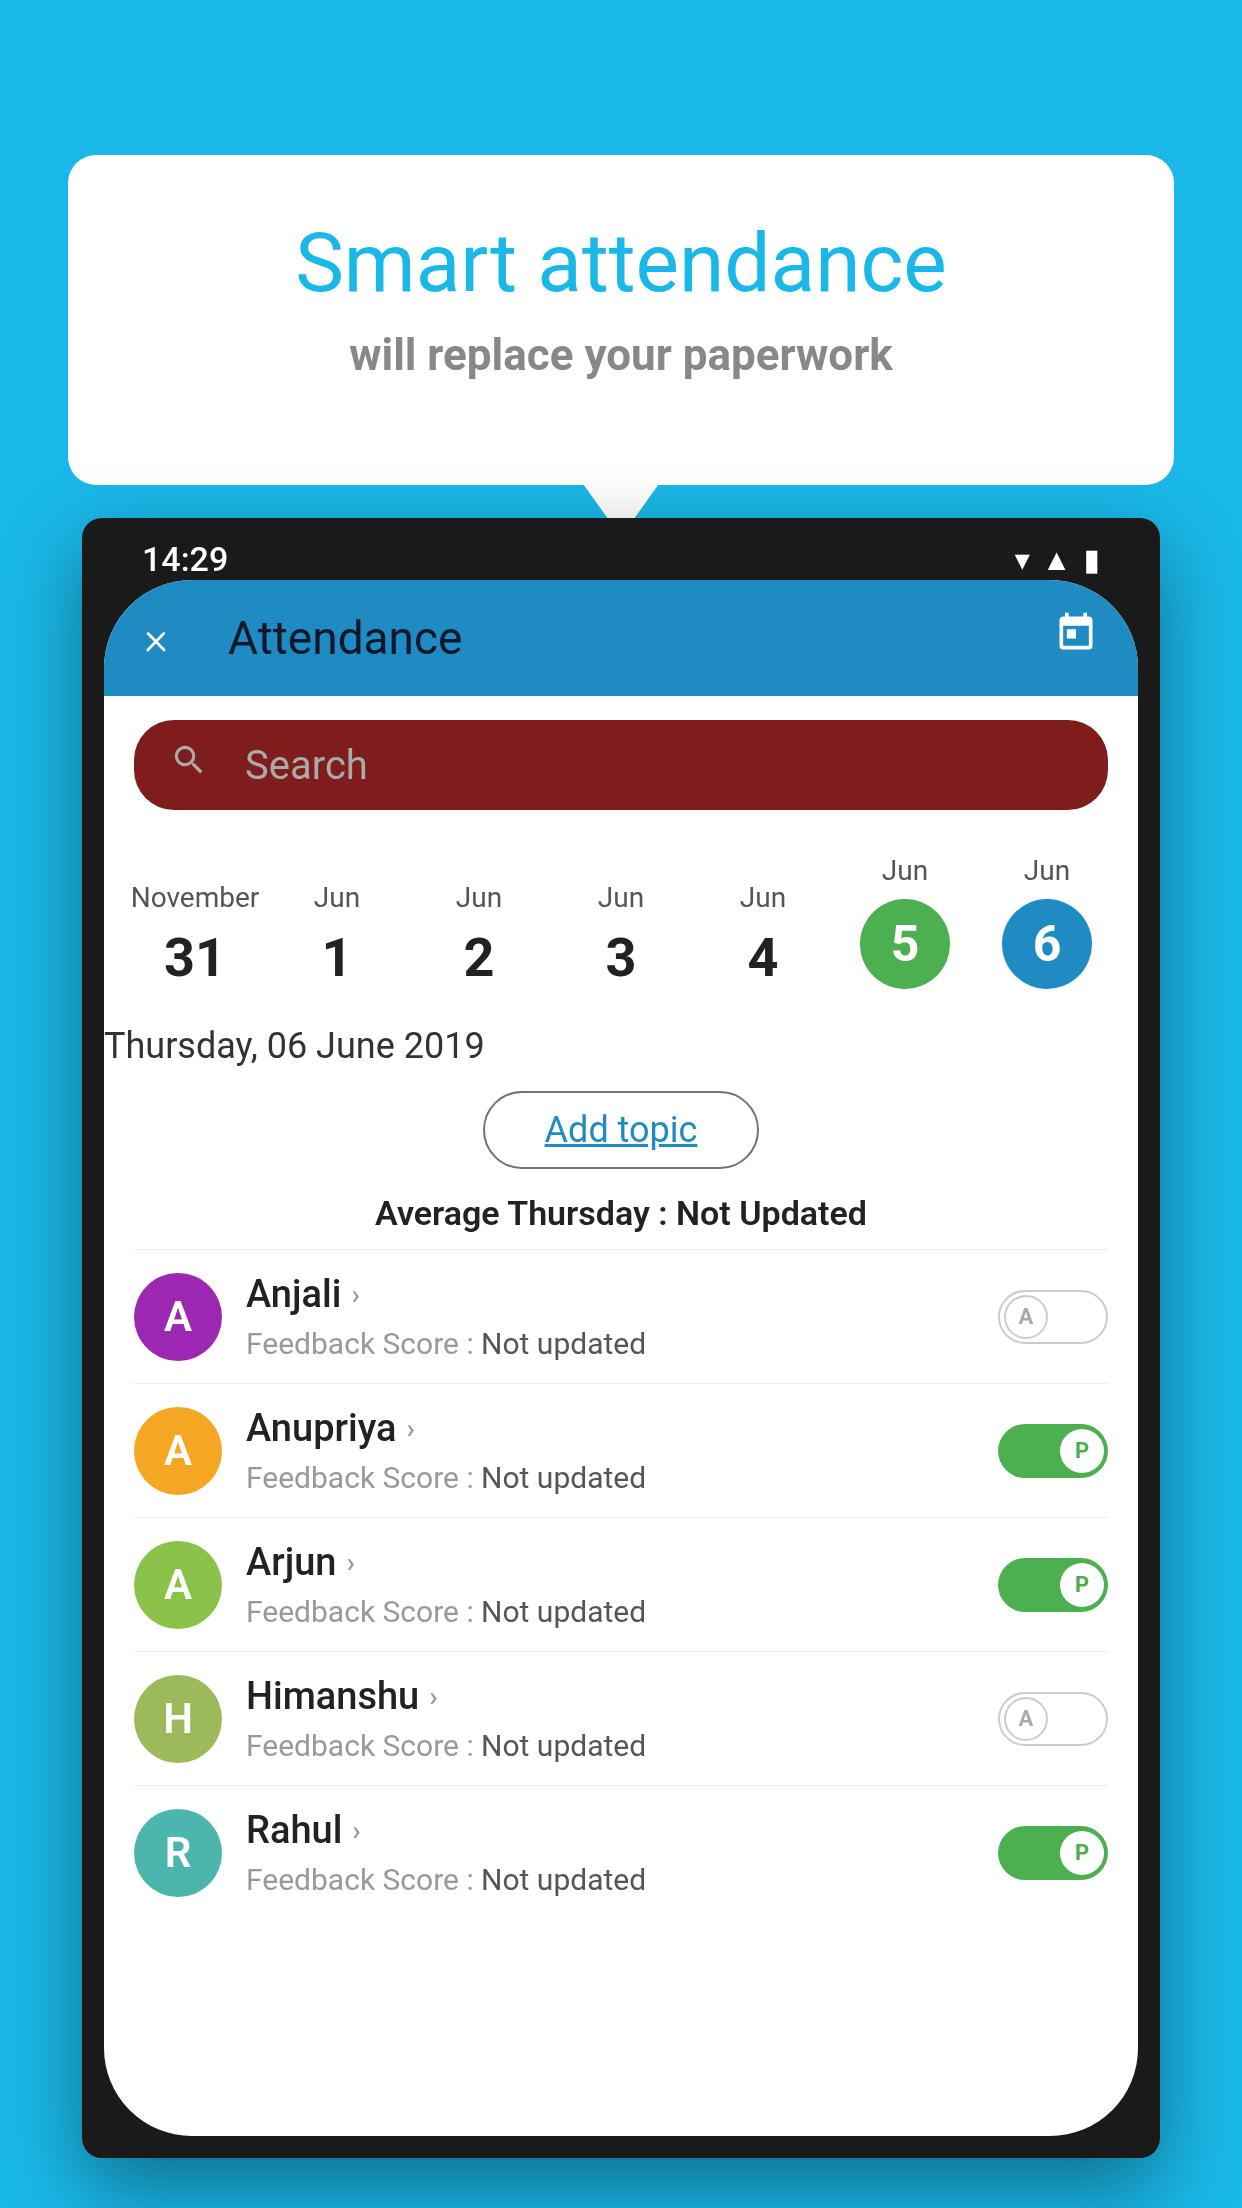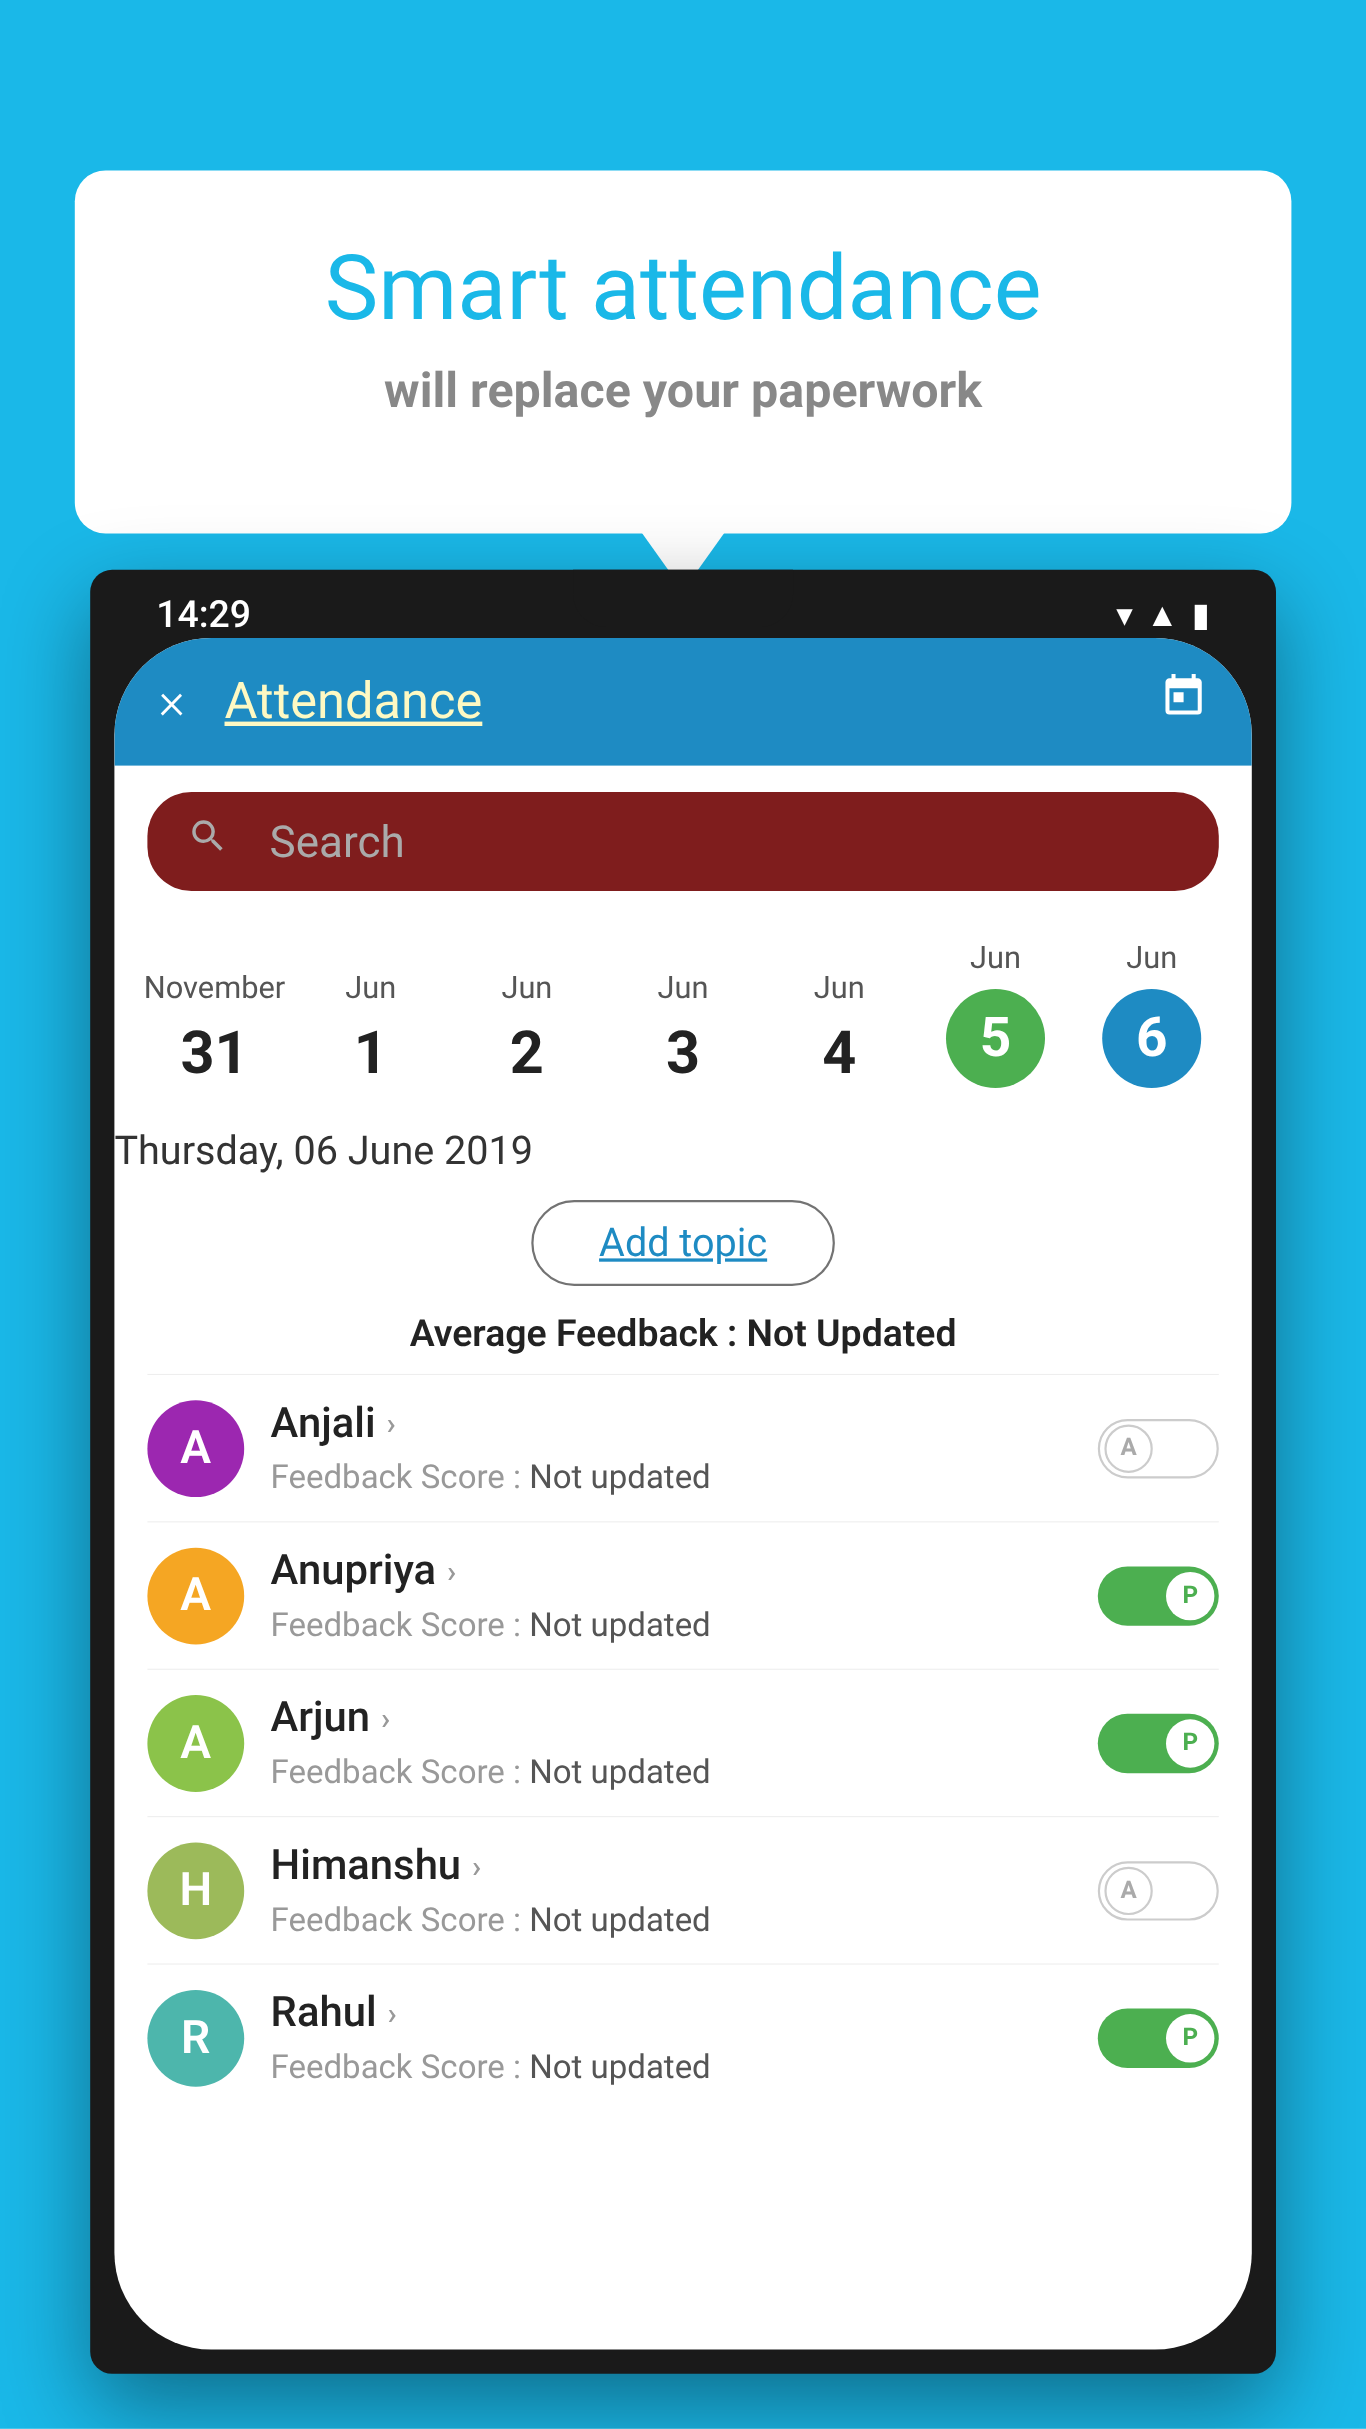--- a/index.html
+++ b/index.html
@@ -119,26 +119,25 @@
       padding: 0 40px;
       position: relative;
     }
     .app-bar-close {
       color: white;
       font-size: 46px;
       font-weight: 300;
       cursor: pointer;
     }
     .app-bar-title {
-      color: #fef9c3;
+      color: #0f172a;
       font-size: 46px;
       font-weight: 400;
-      margin-left: 36px;
+      margin-left: 60px;
       flex: 1;
-      text-decoration: underline;
     }
     .app-bar-calendar {
       color: white;
       font-size: 40px;
     }
 
     
     .search-bar {
       background: #7f1d1d;
       margin: 24px 30px;
@@ -421,21 +420,21 @@
         <div class="date-month">Jun</div>
         <div class="date-day-circle">6</div>
       </div>
     </div>
 
     <div class="date-heading">Thursday, 06 June 2019</div>
 
     <div class="add-topic-btn">Add topic</div>
 
     <div class="avg-feedback">
-      <span>Average Feedback : </span><span>Not Updated</span>
+      <span>Average Thursday : </span><span>Not Updated</span>
     </div>
 
     <div class="student-list">
 
       <div class="student-row">
         <div class="avatar avatar-purple">A</div>
         <div class="student-info">
           <div class="student-name">Anjali <span class="chevron">›</span></div>
           <div class="student-feedback">Feedback Score : <span class="val">Not updated</span></div>
         </div>

